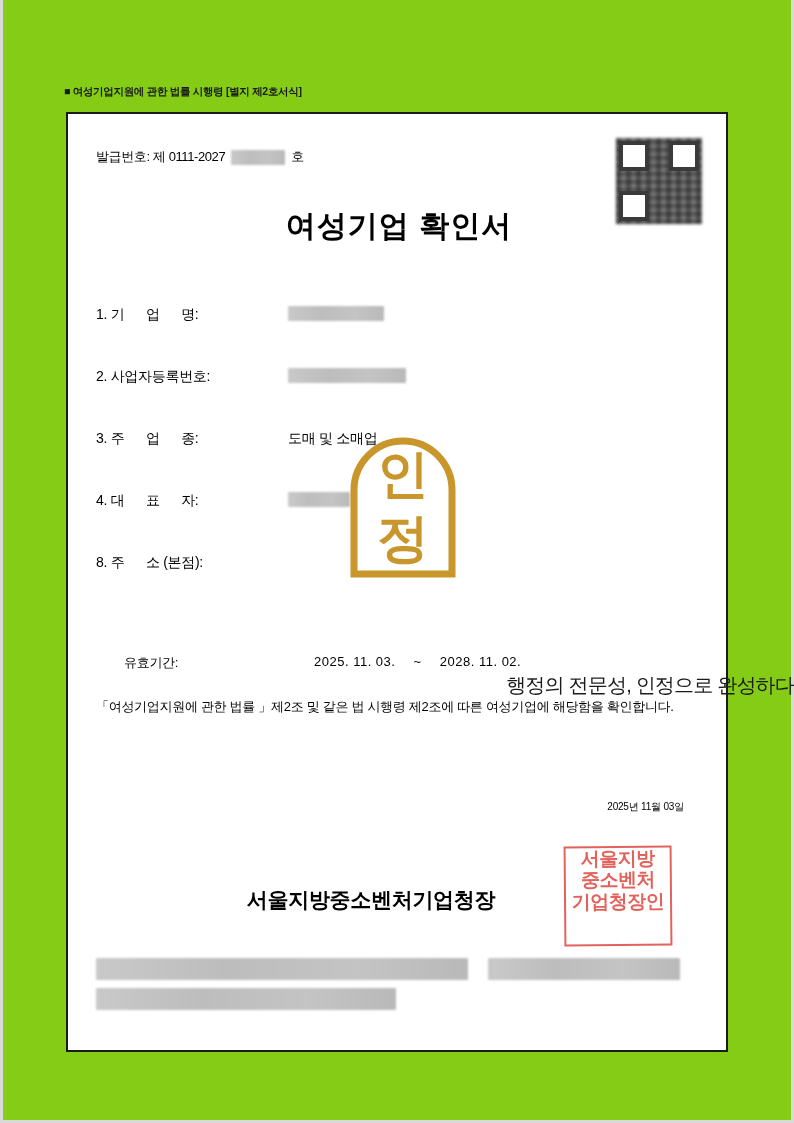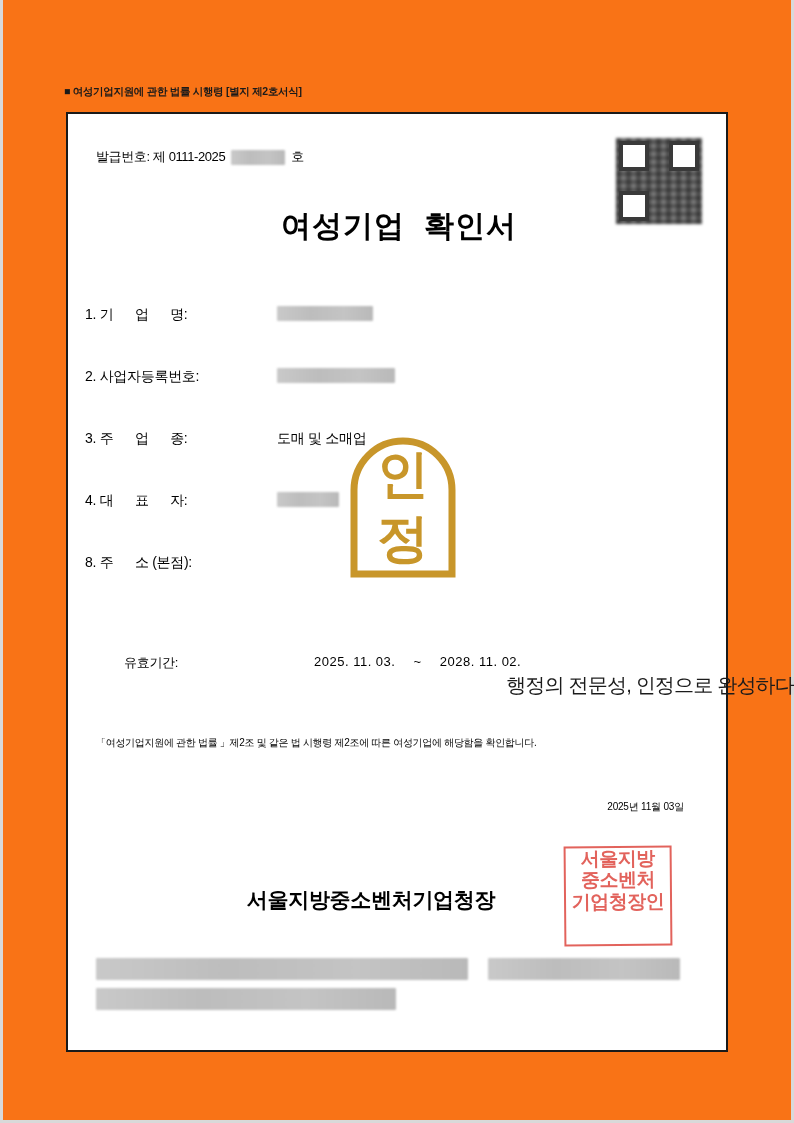--- a/index.html
+++ b/index.html
@@ -14,21 +14,21 @@
     font-family: "Liberation Sans", sans-serif;
     color: #000000;
     overflow: hidden;
   }
 
   
   .page-surface {
     position: absolute;
     left: 0; top: 0;
     width: 794px; height: 1123px;
-    background: #f97316;
+    background: #84cc16;
   }
   .scan-edge-left {
     position: absolute;
     left: 0; top: 0; width: 3px; height: 1123px;
     background: #d9d9d9;
   }
   .scan-edge-right {
     position: absolute;
     right: 0; top: 0; width: 3px; height: 1123px;
     background: #d9d9d9;
@@ -114,27 +114,26 @@
   
   .cert-title {
     position: absolute;
     left: 4px;
     right: 0;
     top: 92px;
     text-align: center;
     font-size: 30px;
     font-weight: bold;
     letter-spacing: 1px;
-    font-family: Liberation Mono, monospace;
   }
 
   
   .fields {
     position: absolute;
-    left: 17px;
+    left: 28px;
     top: 192px;
     width: 606px;
   }
   .field-row {
     position: relative;
     height: 62px;
     font-size: 14px;
     letter-spacing: -0.3px;
   }
   .field-label {
@@ -172,24 +171,24 @@
     left: 218px;
     top: 0;
     white-space: nowrap;
     letter-spacing: 0.5px;
   }
 
   
   .statement {
     position: absolute;
     left: 28px;
-    top: 620px;
+    top: 574px;
     width: 600px;
-    font-size: 10px;
-    line-height: 17px;
+    font-size: 13px;
+    line-height: 38px;
     letter-spacing: -0.3px;
   }
 
   
   .issue-date {
     position: absolute;
     right: 42px;
     top: 686px;
     font-size: 10px;
     letter-spacing: -0.2px;
@@ -281,21 +280,21 @@
 <div class="page-surface">
   <div class="scan-edge-left"></div>
   <div class="scan-edge-right"></div>
   <div class="scan-edge-bottom"></div>
 
   <div class="form-note">■ 여성기업지원에 관한 법률 시행령 [별지 제2호서식]</div>
 
   <div class="cert-box">
 
     <div class="issue-line">
-      <span>발급번호: 제 0111-2025</span>
+      <span>발급번호: 제 0111-2027</span>
       <span class="redact" style="width:54px;height:15px;margin:0 6px;"></span>
       <span>호</span>
     </div>
 
     <div class="qr-wrap">
       <div class="qr-inner"></div>
       <div class="qr-corner tl"></div>
       <div class="qr-corner tr"></div>
       <div class="qr-corner bl"></div>
     </div>

